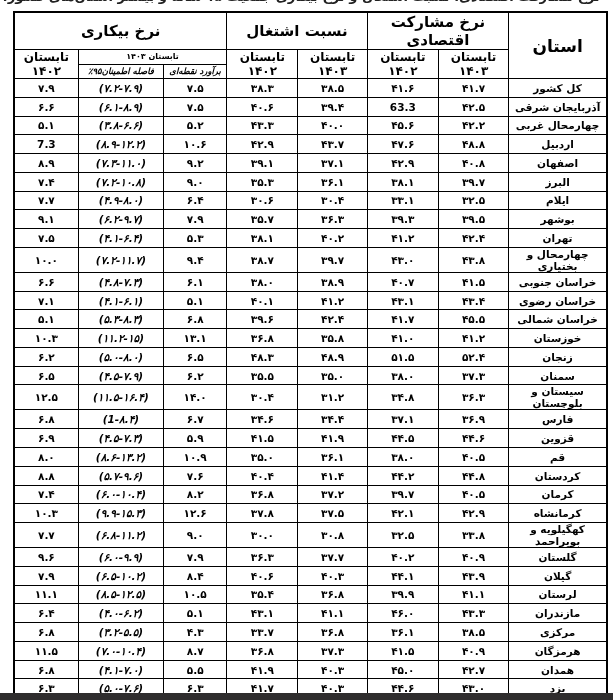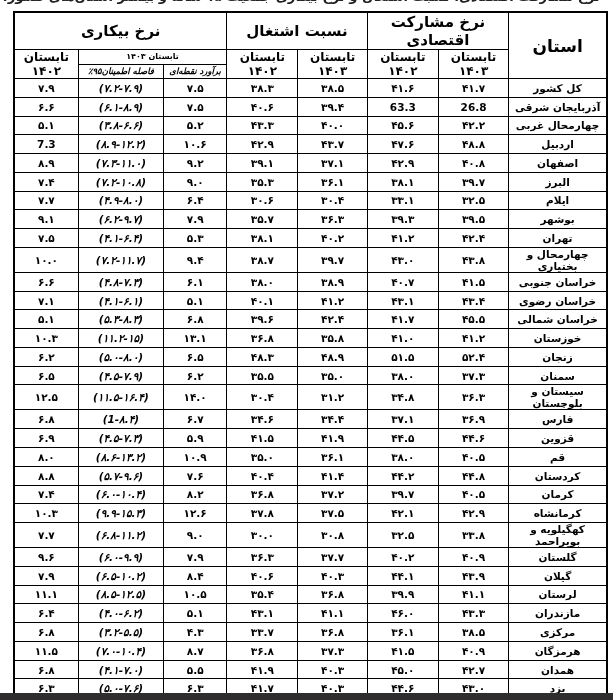--- a/index.html
+++ b/index.html
@@ -86,21 +86,21 @@
         <td class="c-num">۴۱.۷</td>
         <td class="c-num">۴۱.۶</td>
         <td class="c-num">۳۸.۵</td>
         <td class="c-num">۳۸.۳</td>
         <td class="c-num">۷.۵</td>
         <td class="c-ci">(۷.۲-۷.۹)</td>
         <td class="c-num">۷.۹</td>
       </tr>
       <tr>
         <td class="c-prov">آذربایجان شرقی</td>
-        <td class="c-num">26.8</td>
+        <td class="c-num">۴۲.۵</td>
         <td class="c-num">63.3</td>
         <td class="c-num">۳۹.۴</td>
         <td class="c-num">۴۰.۶</td>
         <td class="c-num">۷.۵</td>
         <td class="c-ci">(۶.۱-۸.۹)</td>
         <td class="c-num">۶.۶</td>
       </tr>
       <tr>
         <td class="c-prov">چهارمحال غربی</td>
         <td class="c-num">۴۲.۲</td>

